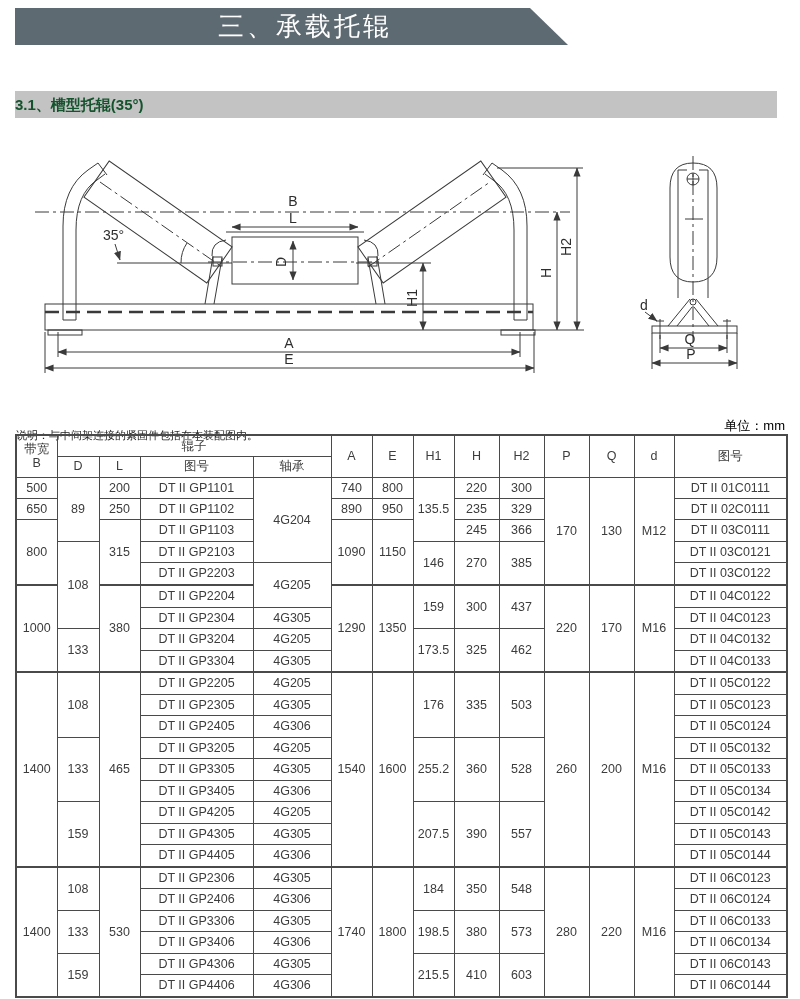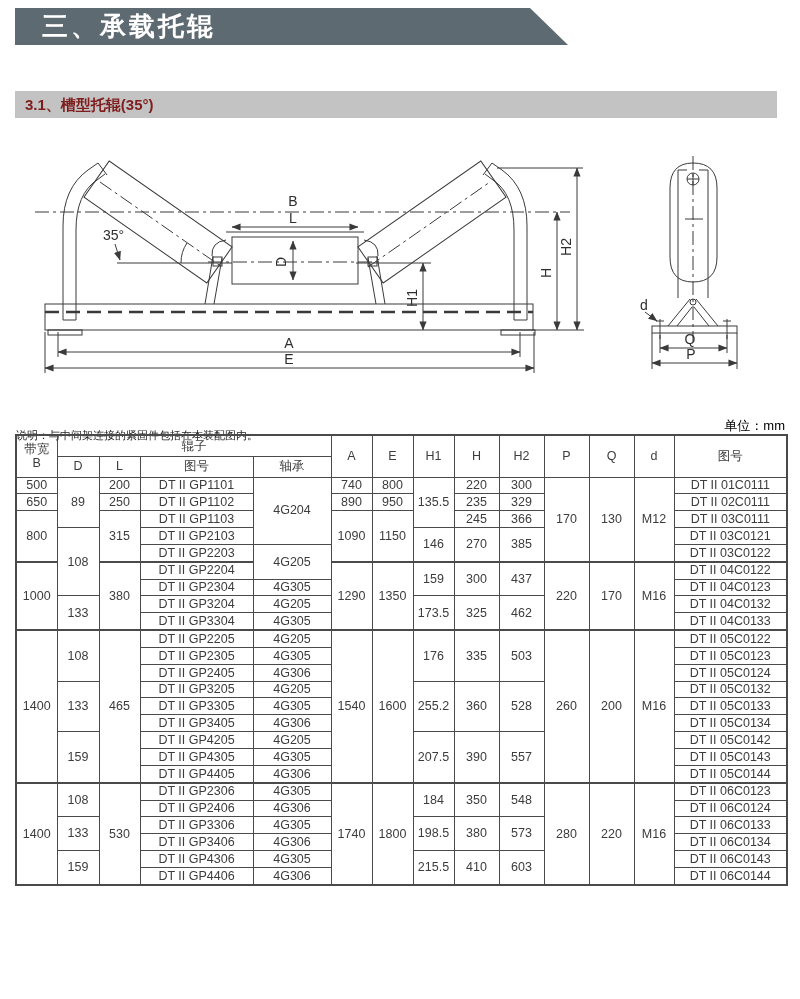--- a/index.html
+++ b/index.html
@@ -7,43 +7,43 @@
     width:800px;height:999px;position:relative;background:#ffffff;overflow:hidden;
     font-family:"Liberation Sans","DejaVu Sans",sans-serif;color:#333;
   }
   
   .banner{
     position:absolute;left:15px;top:8px;width:553px;height:37px;
     background:#5e6a72;
     clip-path:polygon(0 0,515px 0,553px 100%,0 100%);
   }
   .banner .t{
-    color:#ffffff;font-size:26px;font-weight:bold;letter-spacing:3px;
-    line-height:37px;padding-left:27px;white-space:nowrap;
+    color:#ffffff;font-size:26px;font-weight:normal;letter-spacing:3px;
+    line-height:37px;padding-left:27px;white-space:nowrap;text-align:center;
   }
   
   .secbar{
     position:absolute;left:15px;top:91px;width:762px;height:27px;background:#c3c3c3;
   }
   .secbar .t{
-    color:#7f1d1d;font-size:15px;font-weight:bold;line-height:27px;padding-left:10px;white-space:nowrap;
+    color:#14532d;font-size:15px;font-weight:bold;line-height:27px;padding-left:0;white-space:nowrap;
   }
   
   .draw{position:absolute;left:0;top:130px;width:800px;height:300px;}
   .draw svg{display:block;}
   .ln{stroke:#3a3a3a;fill:none;stroke-width:1;}
   .cdash{stroke:#3a3a3a;fill:none;stroke-width:1;stroke-dasharray:14 4 3 4;}
   .dim{stroke:#3a3a3a;fill:none;stroke-width:1;}
   .dtxt{fill:#2e2e2e;font-size:14px;font-family:"Liberation Sans","DejaVu Sans",sans-serif;}
   
   .note{position:absolute;left:16px;top:428px;font-size:11px;color:#222;}
   .unit{position:absolute;right:15px;top:417px;font-size:13px;color:#000000;}
   
   table.spec{
-    position:absolute;left:15px;top:434px;width:771px;height:452px;
+    position:absolute;left:15px;top:434px;width:771px;height:564px;
     border-collapse:collapse;table-layout:fixed;
     font-size:12.5px;color:#3c3c3c;
   }
   table.spec th,table.spec td{
     border:1px solid #4a4a4a;text-align:center;vertical-align:middle;
     padding:0;line-height:1.15;font-weight:normal;overflow:hidden;white-space:nowrap;
   }
   table.spec{border:2px solid #4a4a4a;}
   table.spec thead tr{height:21px;}
   table.spec tr.band-start td{border-top-width:2px;}

